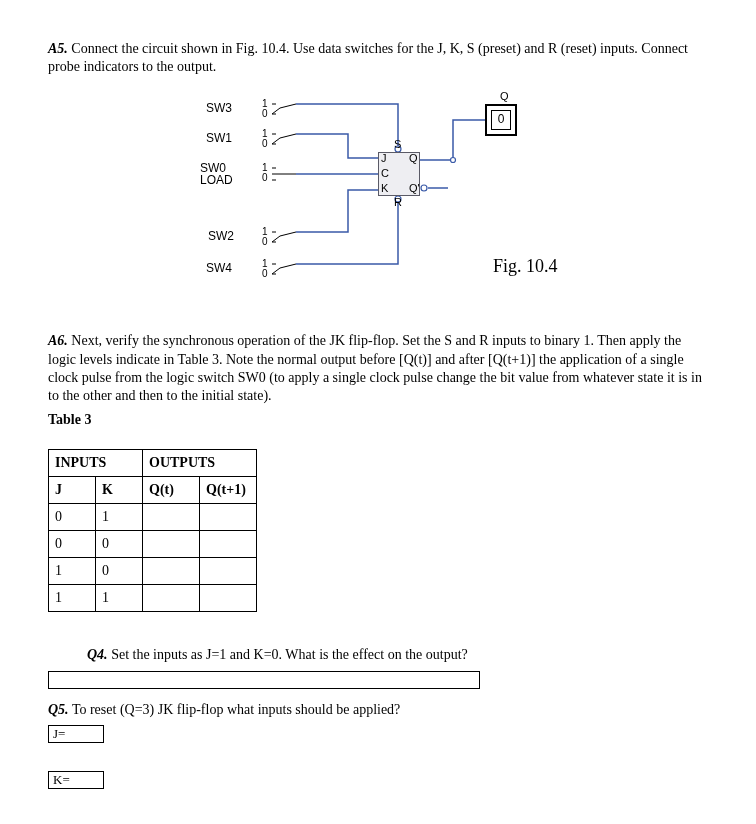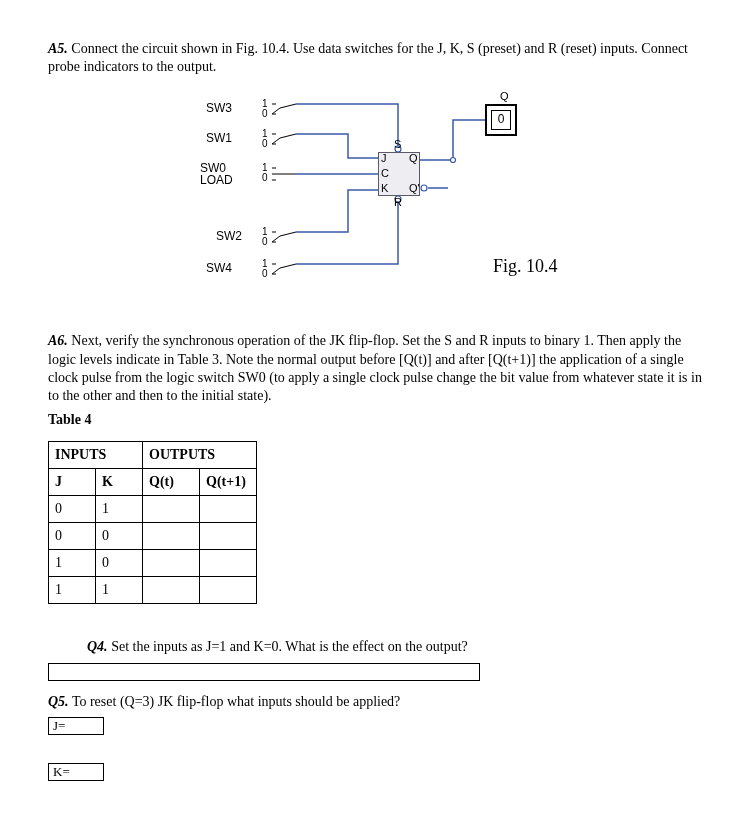--- a/index.html
+++ b/index.html
@@ -53,21 +53,21 @@
     color: #000;
   }
   .fig-label {
     position: absolute;
     font-family: "Times New Roman", serif;
     font-size: 18px;
   }
   svg.wires { position: absolute; left:0; top:0; }
   table.truth {
     border-collapse: collapse;
-    margin-top: 12px;
+    margin-top: 20px;
     border-radius: 10px;
   }
   table.truth th, table.truth td {
     border: 1px solid #000;
     padding: 3px 6px;
     font-family: "Times New Roman", serif;
     font-size: 14px;
     text-align: left;
     height: 20px;
     box-sizing: content-box;
@@ -149,21 +149,21 @@
       <circle cx="405" cy="64" r="2.5"></circle>
     </g>
   </svg>
 
   <div class="switch-label" style="left:158px; top:5px; width:36px;">SW3</div>
   <div class="switch-label" style="left:158px; top:35px; width:36px;">SW1</div>
   <div class="switch-label" style="left:152px; top:66px; width:42px; line-height:12px;">
     <span>SW0</span><br>
     <span>LOAD</span>
   </div>
-  <div class="switch-label" style="left:168px; top:133px; width:36px;">SW2</div>
+  <div class="switch-label" style="left:160px; top:133px; width:36px;">SW2</div>
   <div class="switch-label" style="left:158px; top:165px; width:36px;">SW4</div>
 
   <div class="sw-ticks" style="left:214px; top:3px;"><span>1</span><br><span>0</span></div>
   <div class="sw-ticks" style="left:214px; top:33px;"><span>1</span><br><span>0</span></div>
   <div class="sw-ticks" style="left:214px; top:67px;"><span>1</span><br><span>0</span></div>
   <div class="sw-ticks" style="left:214px; top:131px;"><span>1</span><br><span>0</span></div>
   <div class="sw-ticks" style="left:214px; top:163px;"><span>1</span><br><span>0</span></div>
 
   <div class="ff-body" style="left:330px; top:56px; width:42px; height:44px;"></div>
   <div class="ff-pin-label" style="left:333px; top:56px;">J</div>
@@ -179,21 +179,21 @@
   <div class="probe-inner" style="left:443px; top:14px; width:20px; height:20px; line-height:17px;">0</div>
 
   <div class="fig-label" style="left:445px; top:160px;">Fig. 10.4</div>
 </div>
 
 <p class="para">
   <b>A6.</b>
   <span>Next, verify the synchronous operation of the JK flip-flop. Set the S and R inputs to binary 1. Then apply the logic levels indicate in Table 3. Note the normal output before [Q(t)] and after [Q(t+1)] the application of a single clock pulse from the logic switch SW0 (to apply  a single clock pulse change the bit value from whatever state it is in to the other and then to  the initial state).</span>
 </p>
 
-<p class="para table-title">Table 4</p>
+<p class="para table-title">Table 3</p>
 
 <table class="truth">
   <tbody>
       <tr>
     <th colspan="2">INPUTS</th>
     <th colspan="2">OUTPUTS</th>
   </tr>
   <tr>
     <th class="col-narrow">J</th>
     <th class="col-narrow">K</th>

